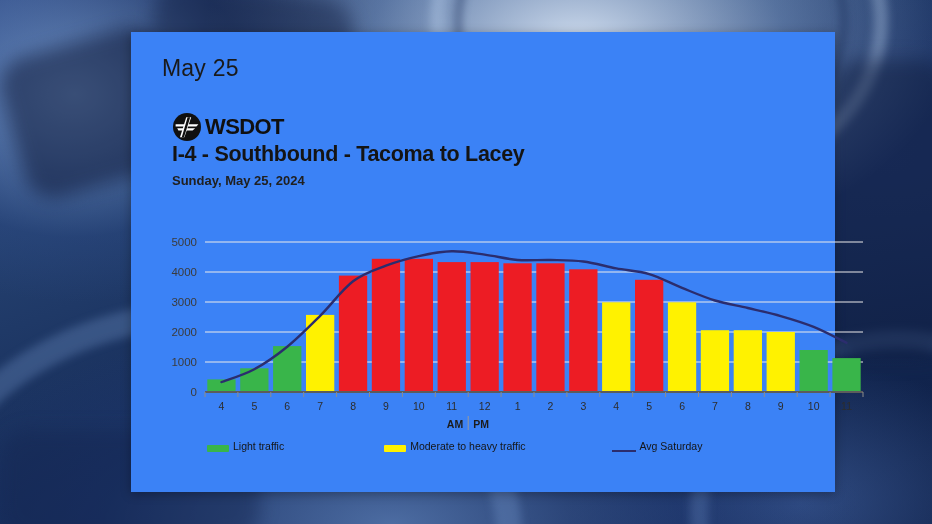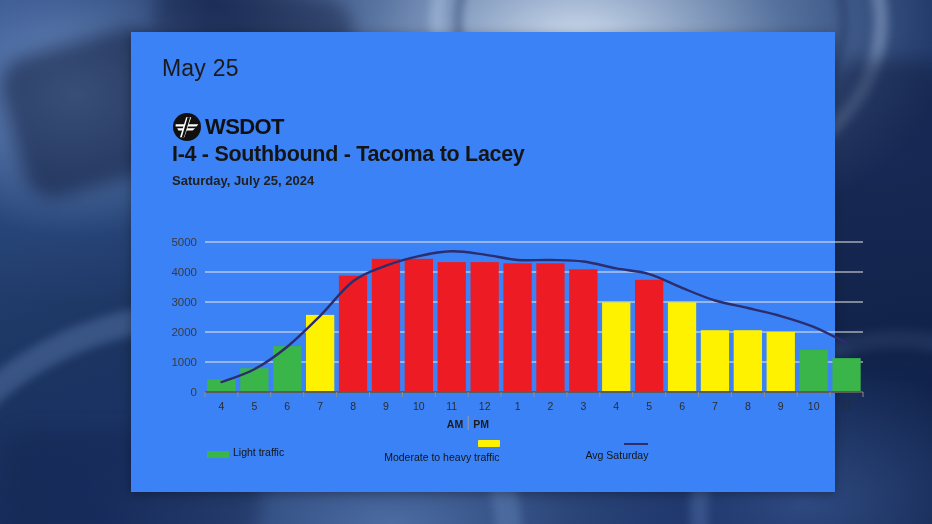--- a/index.html
+++ b/index.html
@@ -129,23 +129,23 @@
     align-items: center;
   }
   .legend-item {
     display: flex;
     align-items: flex-end;
     gap: 4px;
     font-size: 10.5px;
     color: #151515;
   }
   .lg-green  { margin-left: 24px; }
-  .lg-yellow { margin-left: 100px; flex-direction: column; }
+  .lg-yellow { margin-left: 100px; }
   .lg-red    { margin-left: 82px; }
-  .lg-line   { margin-left: 86px; flex-direction: column; }
+  .lg-line   { margin-left: 86px; }
   .swatch {
     width: 22px;
     height: 7px;
     border-radius: 1px;
   }
   .swatch-line {
     width: 24px;
     height: 0;
     border-top: 2.5px solid #2b2d6e;
   }
@@ -173,21 +173,21 @@
       <circle cx="15" cy="15" r="14" fill="#101010"></circle>
       <path d="M3.6 12.2 L26.4 12.2 L24.4 14.6 L3.6 14.6 Z" fill="#ffffff"></path>
       <path d="M5.2 16.2 L23.2 16.2 L20.6 18.6 L6.4 18.6 Z" fill="#ffffff"></path>
       <path d="M14.2 5.2 L19.2 5.2 L12.4 25.2 L8.0 25.2 Z" fill="#ffffff"></path>
       <path d="M15.6 5.2 L18.2 5.2 L12.0 25.2 L9.8 25.2 Z" fill="#101010"></path>
     </svg>
     <div id="wsdot-word">WSDOT</div>
   </div>
 
   <div id="chart-title">I-4 - Southbound - Tacoma to Lacey</div>
-  <div id="chart-subtitle">Saturday, July 25, 2024</div>
+  <div id="chart-subtitle">Sunday, May 25, 2024</div>
 
   <div id="plot-wrap">
     <svg id="plot-svg" width="710" height="215" viewBox="0 0 710 215">
       <g id="gridlines">
           <line x1="46" y1="130" x2="704" y2="130" stroke="#eceaea" stroke-width="1"></line>
           <line x1="46" y1="100" x2="704" y2="100" stroke="#eceaea" stroke-width="1"></line>
           <line x1="46" y1="70" x2="704" y2="70" stroke="#eceaea" stroke-width="1"></line>
           <line x1="46" y1="40" x2="704" y2="40" stroke="#eceaea" stroke-width="1"></line>
           <line x1="46" y1="10" x2="704" y2="10" stroke="#eceaea" stroke-width="1"></line>
         </g>

